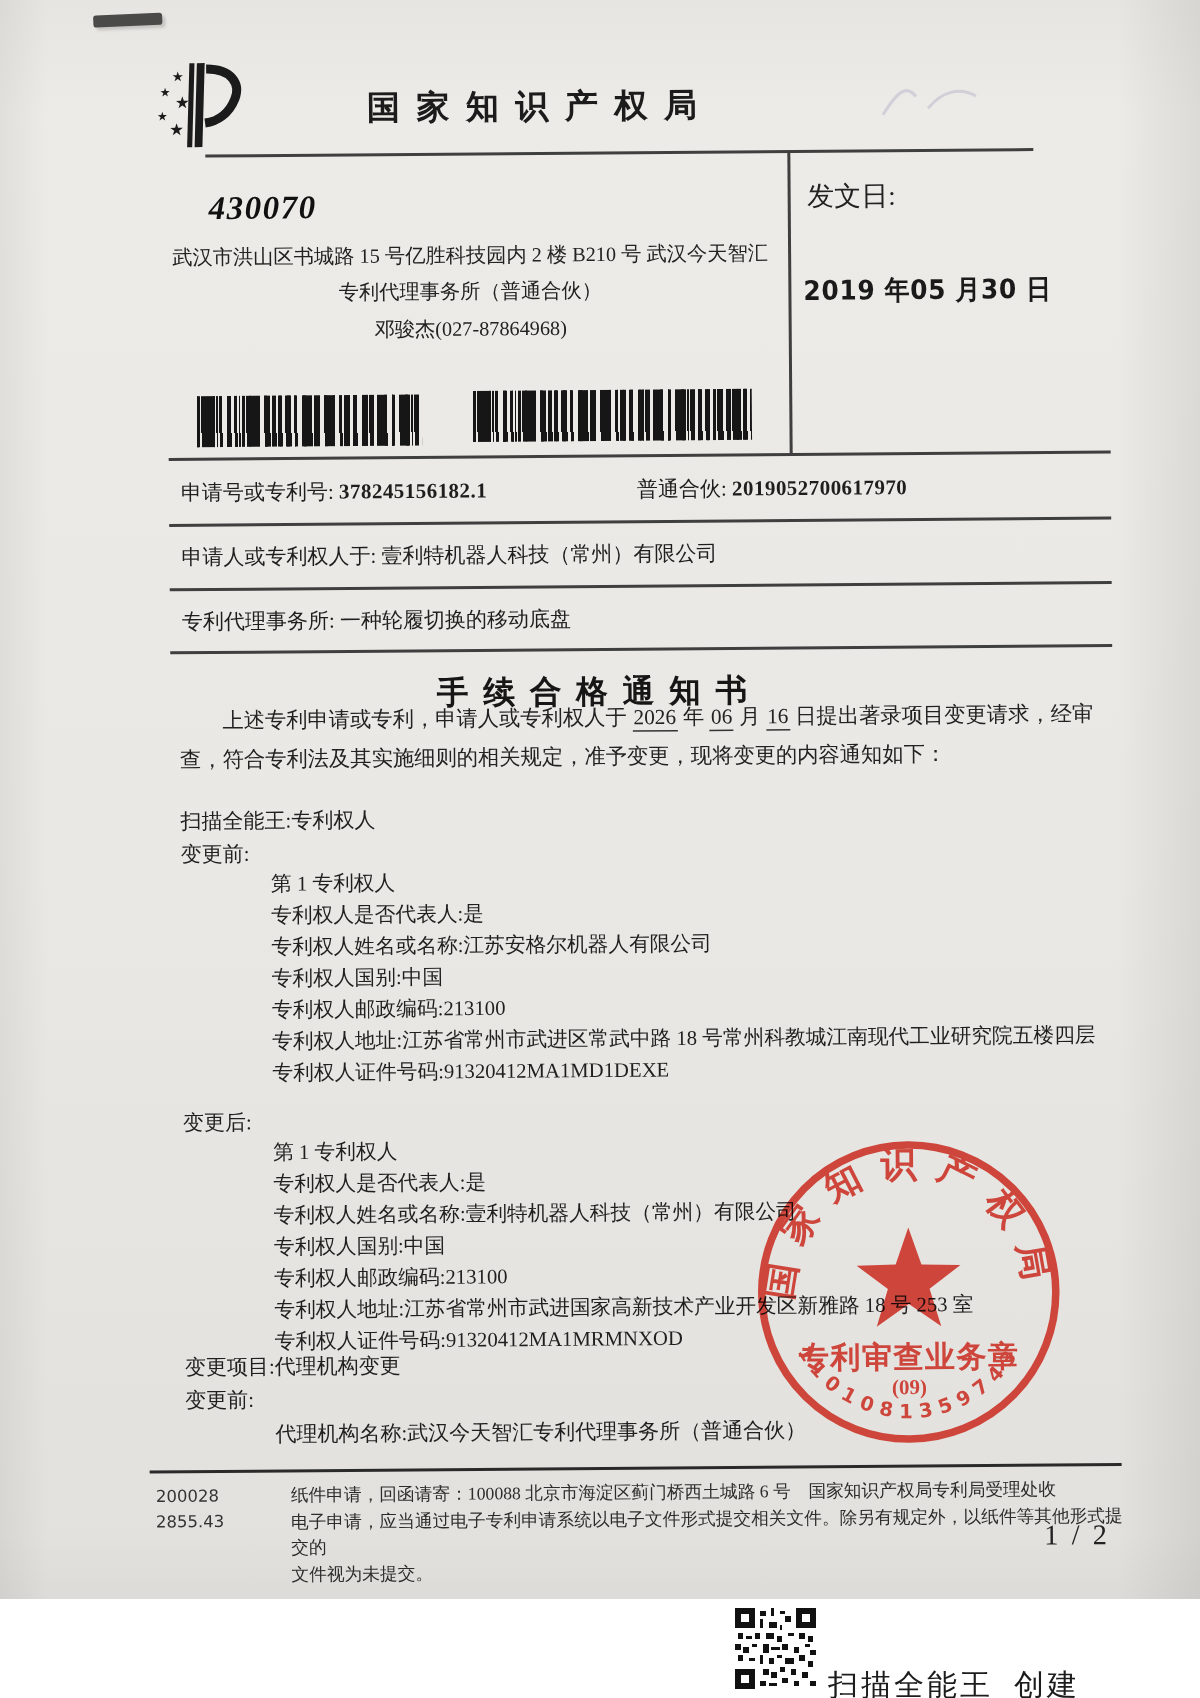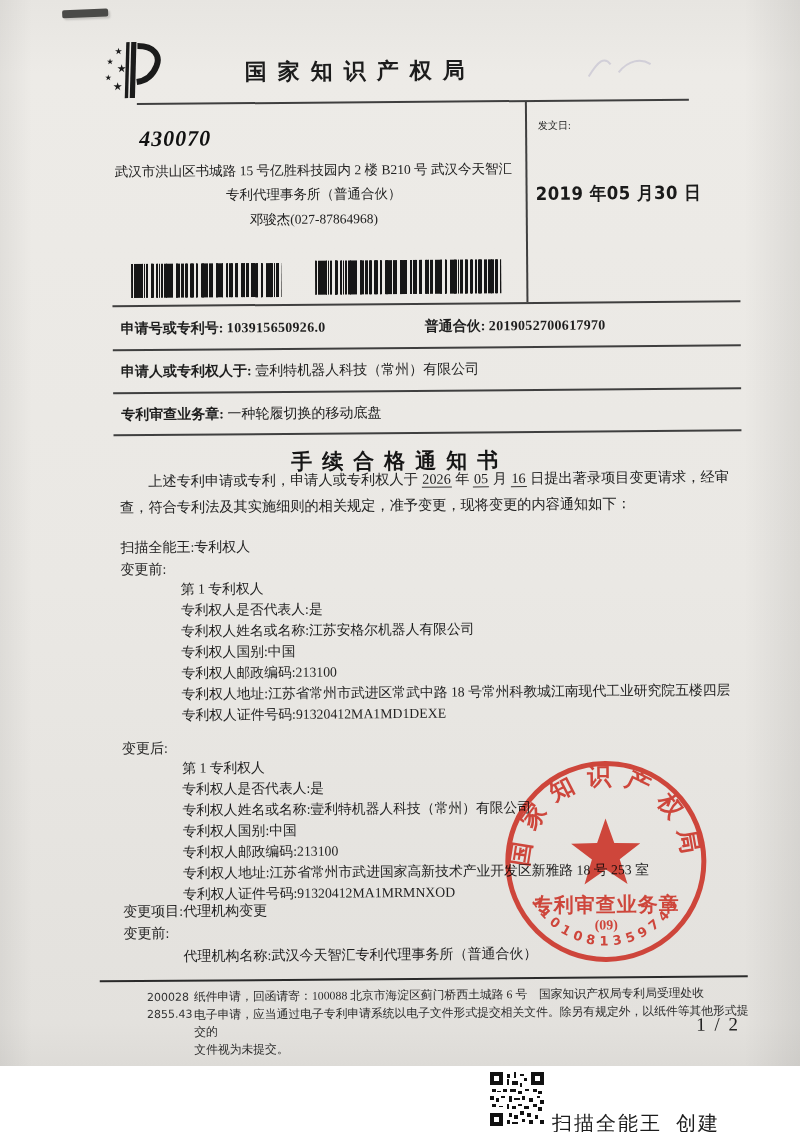--- a/index.html
+++ b/index.html
@@ -16,39 +16,39 @@
       linear-gradient(180deg,#e7e5e1 0%,#edebe7 7%,#eae8e4 55%,#e3e1dd 96%,#dddbd7 100%);
   }
   .doc{position:absolute;left:0;top:0;width:800px;height:1066px;transform:rotate(-0.45deg);transform-origin:400px 500px;}
   .abs{position:absolute;}
   .staple{width:46px;height:8px;background:#4a4a48;border-radius:2px;transform:rotate(-2deg);box-shadow:2px 2px 2px rgba(0,0,0,.15);}
   .hdr-title{font-size:22px;font-weight:bold;letter-spacing:11px;color:#1c1c1c;white-space:nowrap;}
   .rule{background:#3f3f3f;height:1.5px;}
   .vrule{background:#3f3f3f;width:1.5px;}
   .postcode{font-size:22px;font-weight:bold;letter-spacing:1px;color:#111;font-style:italic;}
   .mailing{width:420px;text-align:center;font-size:13.5px;line-height:1.8;color:#222;}
-  .dispatch-label{font-size:10px;color:#222;}
+  .dispatch-label{font-size:18px;color:#222;}
   .dispatch-date{font-family:"DejaVu Sans","Liberation Sans",sans-serif;font-size:18px;font-weight:bold;letter-spacing:.5px;color:#1a1a1a;transform:scaleX(.92);transform-origin:left;}
   .barcode{
     background:
       repeating-linear-gradient(90deg,#161616 0 2px,transparent 2px 4px,transparent 4px 5px),
       repeating-linear-gradient(90deg,#161616 0 1px,transparent 1px 7px,#161616 7px 10px,transparent 10px 13px),
       repeating-linear-gradient(90deg,transparent 0 3px,#161616 3px 5px,transparent 5px 11px,#161616 11px 12px,transparent 12px 17px);
     height:34px;
   }
   .frow{font-size:14px;color:#1e1e1e;white-space:nowrap;}
-  .frow .lab{font-weight:bold;}
+  .frow .lab{font-weight:normal;}
   .frow .val{font-weight:bold;letter-spacing:.3px;}
   .notice-title{width:800px;text-align:center;font-size:21px;font-weight:bold;letter-spacing:10px;color:#161616;}
   .para{width:632px;font-size:14.2px;line-height:1.85;text-indent:2em;color:#222;}
   .u{border-bottom:1px solid #333;padding:0 1px;}
   .sec{font-size:14px;color:#1f1f1f;}
   .items div{height:21px;font-size:13.8px;color:#1f1f1f;white-space:nowrap;}
   .footer-rule{background:#2a2a2a;height:2px;}
-  .fcode{font-family:"DejaVu Sans","Liberation Sans",sans-serif;font-size:11px;color:#333;line-height:1.5;margin-left:43px;}
+  .fcode{font-family:"DejaVu Sans","Liberation Sans",sans-serif;font-size:11px;color:#333;line-height:1.5;}
   .fnote{font-size:11.8px;color:#2c2c2c;line-height:1.5;width:560px;}
   .pageno{font-size:19px;color:#222;letter-spacing:2px;}
   .bottom-bar{position:absolute;left:0;top:1066px;width:800px;height:66px;background:#fff;}
   .scan-credit{font-size:20px;color:#1c1c1c;font-family:Liberation Mono, monospace;letter-spacing:2px;margin-top:26px;}
   .stamp{opacity:.9;mix-blend-mode:multiply;}
   .squiggle{opacity:.28;}
 </style>
 </head>
 <body>
 
@@ -87,42 +87,42 @@
 
     <div class="abs dispatch-label" style="left:541px;top:120px;">发文日:</div>
     <div class="abs dispatch-date" style="left:538px;top:183px;">2019 年05 月30 日</div>
 
     <div class="abs barcode" style="left:133px;top:262px;width:150px;"></div>
     <div class="abs barcode" style="left:317px;top:260px;width:186px;"></div>
     <div class="abs rule" style="left:114px;top:303px;width:628px;"></div>
 
     <div class="abs frow" style="left:122px;top:318px;">
       <span class="lab">申请号或专利号:</span>
-      <span class="val">103915650926.0</span>
+      <span class="val">378245156182.1</span>
     </div>
     <div class="abs frow" style="left:426px;top:318px;">
       <span class="lab">普通合伙:</span>
       <span class="val">2019052700617970</span>
     </div>
     <div class="abs rule" style="left:114px;top:347px;width:628px;"></div>
 
     <div class="abs frow" style="left:122px;top:361px;">
       <span class="lab">申请人或专利权人于:</span>
       <span>壹利特机器人科技（常州）有限公司</span>
     </div>
     <div class="abs rule" style="left:114px;top:390px;width:628px;"></div>
 
     <div class="abs frow" style="left:122px;top:404px;">
-      <span class="lab">专利审查业务章:</span>
+      <span class="lab">专利代理事务所:</span>
       <span>一种轮履切换的移动底盘</span>
     </div>
     <div class="abs rule" style="left:114px;top:432px;width:628px;"></div>
 
     <div class="abs notice-title" style="left:0;top:447px;">手续合格通知书</div>
-    <p class="abs para" style="left:120px;top:466px;margin:0;"><span>上述专利申请或专利，申请人或专利权人于</span> <span class="u">2026</span> <span>年</span> <span class="u">05</span> <span>月</span> <span class="u">16</span> <span>日提出著录项目变更请求，经审查，符合专利法及其实施细则的相关规定，准予变更，现将变更的内容通知如下：</span></p>
+    <p class="abs para" style="left:120px;top:466px;margin:0;"><span>上述专利申请或专利，申请人或专利权人于</span> <span class="u">2026</span> <span>年</span> <span class="u">06</span> <span>月</span> <span class="u">16</span> <span>日提出著录项目变更请求，经审查，符合专利法及其实施细则的相关规定，准予变更，现将变更的内容通知如下：</span></p>
 
     <div class="abs sec" style="left:120px;top:537px;">扫描全能王:专利权人</div>
     <div class="abs sec" style="left:120px;top:559px;">变更前:</div>
     <div class="abs items" style="left:180px;top:579px;">
       <div>第 1 专利权人</div>
       <div>专利权人是否代表人:是</div>
       <div>专利权人姓名或名称:江苏安格尔机器人有限公司</div>
       <div>专利权人国别:中国</div>
       <div>专利权人邮政编码:213100</div>
       <div>专利权人地址:江苏省常州市武进区常武中路 18 号常州科教城江南现代工业研究院五楼四层</div>

